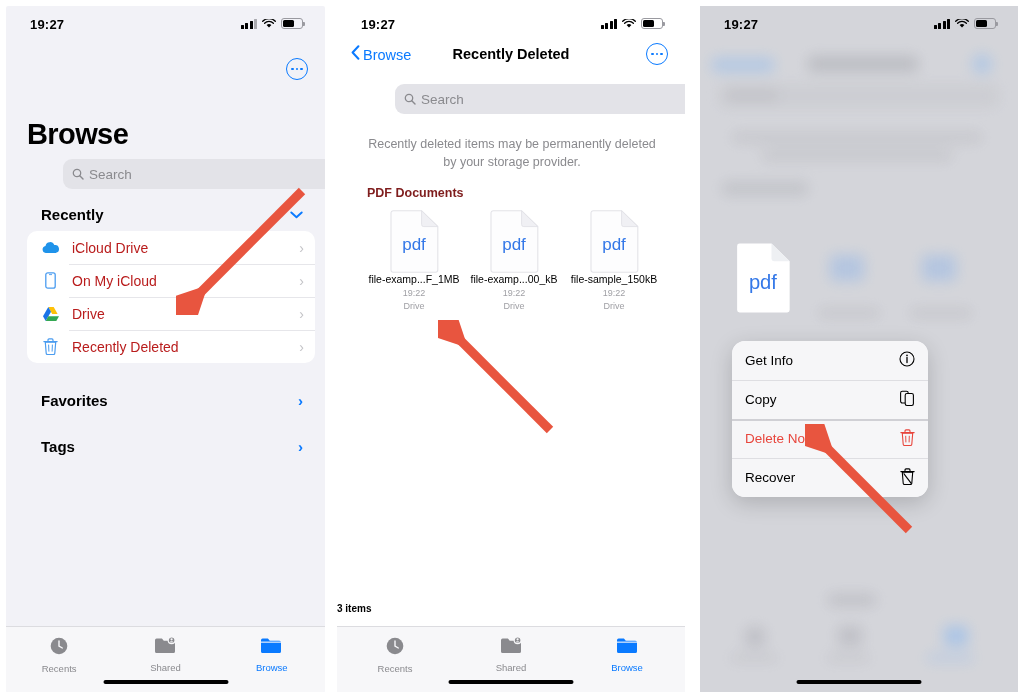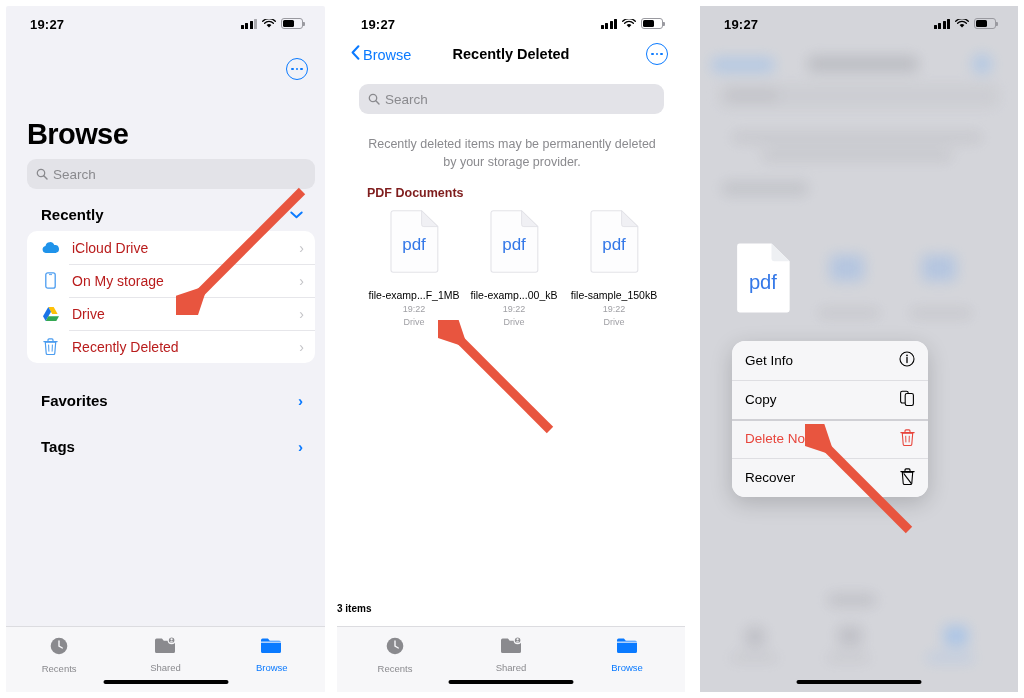--- a/index.html
+++ b/index.html
@@ -64,21 +64,21 @@
   }
   .ellipsis-btn span{width:2.6px;height:2.6px;border-radius:50%;background:#0a7aff;display:block;}
   #p1-ellipsis{right:17px;top:18px;}
 
   .big-title{
     position:absolute;left:21px;top:78px;
     font-size:29px;font-weight:bold;color:#000;letter-spacing:-0.6px;
   }
   .searchbar{
     position:absolute;height:30px;border-radius:9px;background:#e3e3e8;
-    display:flex;align-items:center;padding-left:9px;box-sizing:border-box;
+    display:flex;align-items:center;padding-left:9px;box-sizing:border-box;margin-left:36px;
   }
   #p1-search{left:21px;top:119px;width:288px;}
   .searchbar .sicon{margin-right:5px;display:flex;}
   .searchbar .stext{font-size:13.5px;color:#8a8a8e;}
 
   .section-head{
     position:absolute;display:flex;align-items:center;justify-content:space-between;
   }
   .section-head .lbl{font-size:15px;font-weight:bold;color:#000;}
   #loc-head{left:35px;top:166px;width:262px;}
@@ -144,21 +144,21 @@
     position:absolute;left:30px;top:146px;
     font-size:12.5px;font-weight:bold;color:#7f1d1d;
   }
   .filegrid{
     position:absolute;left:27px;top:170px;width:300px;
     display:flex;
   }
   .fileitem{width:100px;display:flex;flex-direction:column;align-items:center;}
   .pdficon{position:relative;width:49px;height:63px;}
   .fname{
-    margin-top:16px;font-size:10.5px;color:#000;text-align:center;
+    margin-top:0;font-size:10.5px;color:#000;text-align:center;
     line-height:1.22;width:96px;
   }
   .fmeta{margin-top:2px;font-size:9px;color:#a0a0a5;text-align:center;line-height:1.3;}
   .itemcount{
     position:absolute;left:0;right:0;bottom:78px;text-align:left;
     font-size:10px;font-weight:bold;color:#000;
   }
 
   
   .p3-body{position:relative;height:652px;background:#d4d5da;}
@@ -266,21 +266,21 @@
           <span class="chev-right">›</span>
         </div>
 
         <div class="row">
           <span class="ricon">
             <svg width="11" height="17" viewBox="0 0 11 17">
                 <rect x="0.8" y="0.8" width="9.4" height="15.4" rx="2" stroke="#4a9cf0" stroke-width="1.3" fill="none"></rect>
                 <line x1="4" y1="2.6" x2="7" y2="2.6" stroke="#4a9cf0" stroke-width="0.9"></line>
               </svg>
           </span>
-          <span class="rlabel">On My storage</span>
+          <span class="rlabel">On My iCloud</span>
           <span class="chev-right">›</span>
         </div>
 
         <div class="row">
           <span class="ricon">
             <svg width="18" height="16" viewBox="0 0 18 16">
               <path d="M6.3 1 L11.7 1 L15.6 8 L10.2 8 Z" fill="#ffc107"></path>
               <path d="M6.3 1 L1 10.2 L3.7 15 L9 5.8 Z" fill="#1a73e8"></path>
               <path d="M3.7 15 L14.3 15 L17 10.2 L6.3 10.2 Z" fill="#34a853"></path>
               <path d="M6.3 1 L10.2 8 L6.3 10.2 L3.4 5.5 Z" fill="#ea4335" opacity="0.0"></path>

